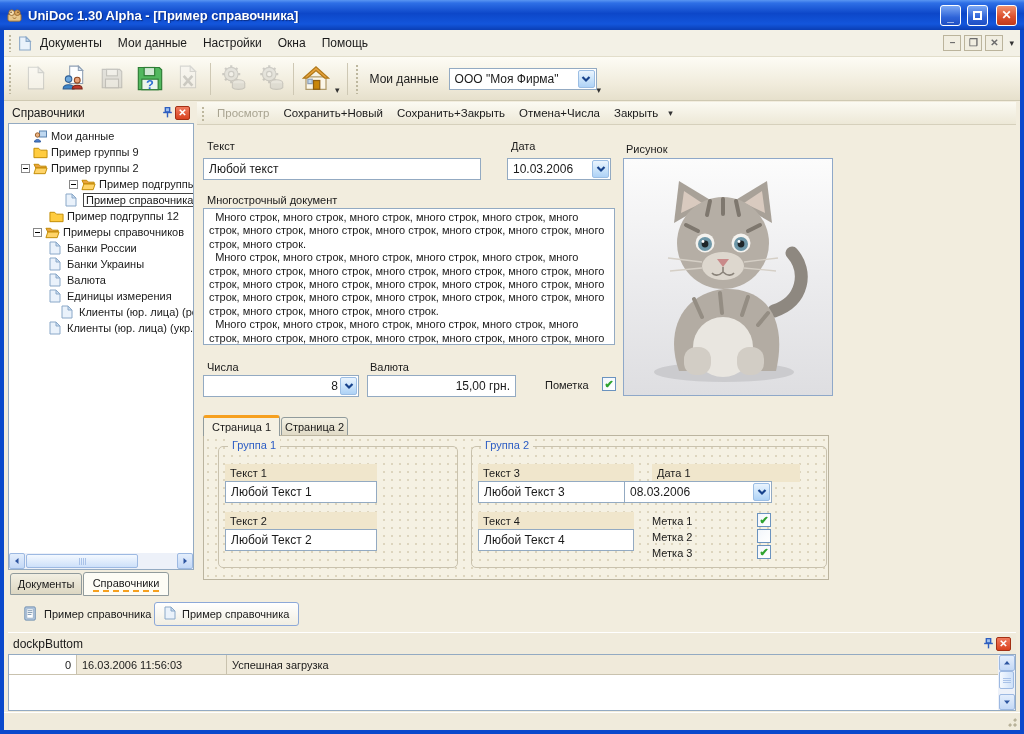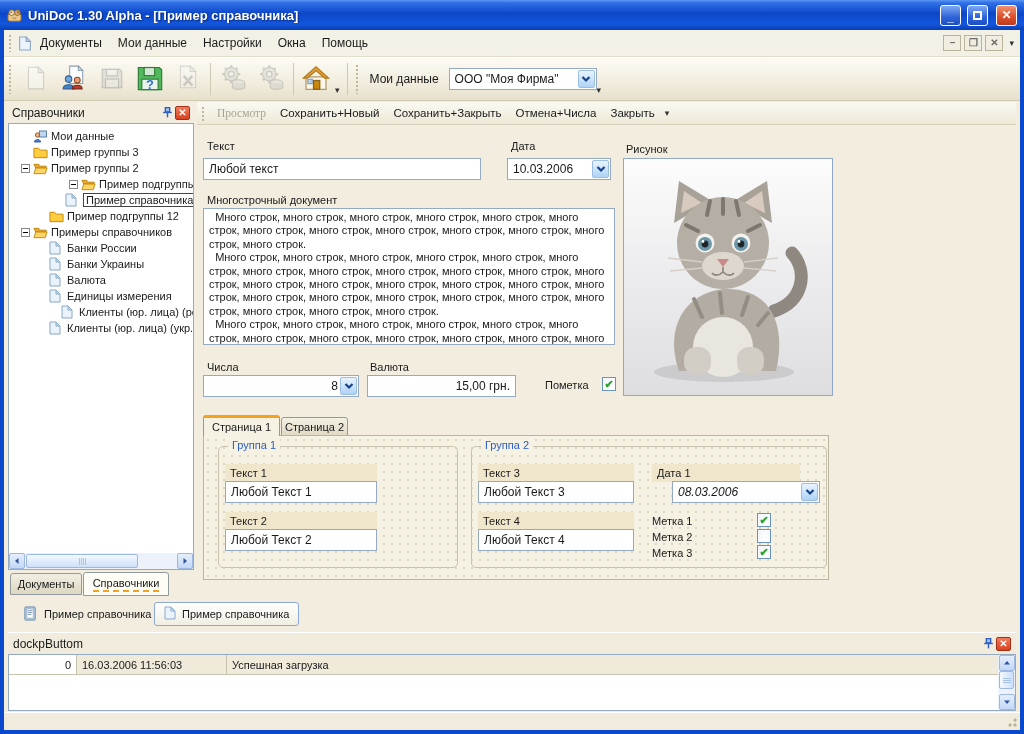--- a/index.html
+++ b/index.html
@@ -78,21 +78,21 @@
     border:1px solid #919B9C;border-radius:3px 3px 0 0;font-size:11px;}
   .btab.inactive{background:linear-gradient(#F2EFE2,#DDD7C2);}
   .btab.active{background:#FDFCF5;border-top:1px solid #919B9C;z-index:2;}
   .btab.active .u{border-bottom:2px dashed #F6A01F;padding-bottom:1px;}
 
   
   .form-toolbar{position:absolute;left:193px;top:72px;width:819px;height:23px;
     background:linear-gradient(180deg,#FBFAF2,#EDE8D7);border-bottom:1px solid #D6D0BC;
     display:flex;align-items:center;}
   .ft-item{padding:3px 7px;font-size:11.5px;}
-  .ft-item.disabled{color:#A9A491;font-family:Liberation Serif, serif;}
+  .ft-item.disabled{color:#A9A491;}
   .fld-label{position:absolute;font-size:11px;}
   .xp-input{position:absolute;background:#fff;border:1px solid #93AAC2;height:22px;display:flex;
     align-items:center;padding:0 5px;font-size:12px;}
   .xp-input.right{justify-content:flex-end;}
   .memo{position:absolute;background:#fff;border:1px solid #93AAC2;padding:2px 5px;font-size:11px;
     line-height:13.4px;white-space:pre-wrap;overflow:hidden;}
   .picture{position:absolute;border:1px solid #8FA8C8;background:#fff;}
   .xp-check{width:14px;height:14px;border:1px solid #6B93BF;background:linear-gradient(135deg,#F2F6FB,#fff);
     display:inline-flex;align-items:center;justify-content:center;color:#2FA32F;font-weight:bold;font-size:11px;flex:none;}
   .strip{position:absolute;background:#F0E6CC;height:15px;display:flex;align-items:center;padding:9px 5px;font-size:11px;}
@@ -296,21 +296,21 @@
           </span>
           <span class="tree-label">Мои данные</span>
         </div>
         <div class="tree-item" style="padding-left: 12px;">
           <span class="exp-gap"></span>
           <span class="t-ico">
             <svg width="15" height="13" viewBox="0 0 16 13">
               <path d="M1 2h5l2 2h7v8H1z" fill="#FFCC40" stroke="#C08A00"></path>
             </svg>
           </span>
-          <span class="tree-label">Пример группы 3</span>
+          <span class="tree-label">Пример группы 9</span>
         </div>
         <div class="tree-item" style="padding-left: 12px;">
           <span class="expander"></span>
           <span class="t-ico">
             <svg width="15" height="13" viewBox="0 0 16 13">
               <path d="M1 2h5l2 2h6v2H3z" fill="#E8A33D" stroke="#C08A00"></path>
               <path d="M3 6h12l-2 6H1z" fill="#FFD469" stroke="#C08A00"></path>
             </svg>
           </span>
           <span class="tree-label">Пример группы 2</span>
@@ -337,21 +337,21 @@
         </div>
         <div class="tree-item" style="padding-left: 28px;">
           <span class="exp-gap"></span>
           <span class="t-ico">
             <svg width="15" height="13" viewBox="0 0 16 13">
               <path d="M1 2h5l2 2h7v8H1z" fill="#FFCC40" stroke="#C08A00"></path>
             </svg>
           </span>
           <span class="tree-label">Пример подгруппы 12</span>
         </div>
-        <div class="tree-item" style="padding-left: 12px;">
+        <div class="tree-item" style="padding-left: 24px;">
           <span class="expander"></span>
           <span class="t-ico">
             <svg width="15" height="13" viewBox="0 0 16 13">
               <path d="M1 2h5l2 2h6v2H3z" fill="#E8A33D" stroke="#C08A00"></path>
               <path d="M3 6h12l-2 6H1z" fill="#FFD469" stroke="#C08A00"></path>
             </svg>
           </span>
           <span class="tree-label">Примеры справочников</span>
         </div>
         <div class="tree-item" style="padding-left: 28px;">
@@ -558,21 +558,21 @@
   </div>
   <div class="strip" style="left:474px;top:434px;width:156px;">Текст 3</div>
   <div class="xp-input" style="left:474px;top:451px;width:156px;">
     <span>Любой Текст 3</span>
   </div>
   <div class="strip" style="left:474px;top:482px;width:156px;">Текст 4</div>
   <div class="xp-input" style="left:474px;top:499px;width:156px;">
     <span>Любой Текст 4</span>
   </div>
   <div class="strip" style="left:648px;top:434px;width:148px;">Дата 1</div>
-  <div class="xp-combo" style="position:absolute;left:668px;top:451px;width:148px;font-style:italic;">
+  <div class="xp-combo" style="position:absolute;left:620px;top:451px;width:148px;">
     <span>08.03.2006</span>
     <span class="combo-arrow">
         <svg width="10" height="8" viewBox="0 0 10 8">
           <path d="M1.5 2L5 5.5L8.5 2" fill="none" stroke="#17428C" stroke-width="2.2"></path>
         </svg>
       </span>
   </div>
   <div id="marks">
       <div class="mark-row" style="left: 648px; top: 484px; width: 125px; height: 14px;">
         <span>Метка 1</span>

